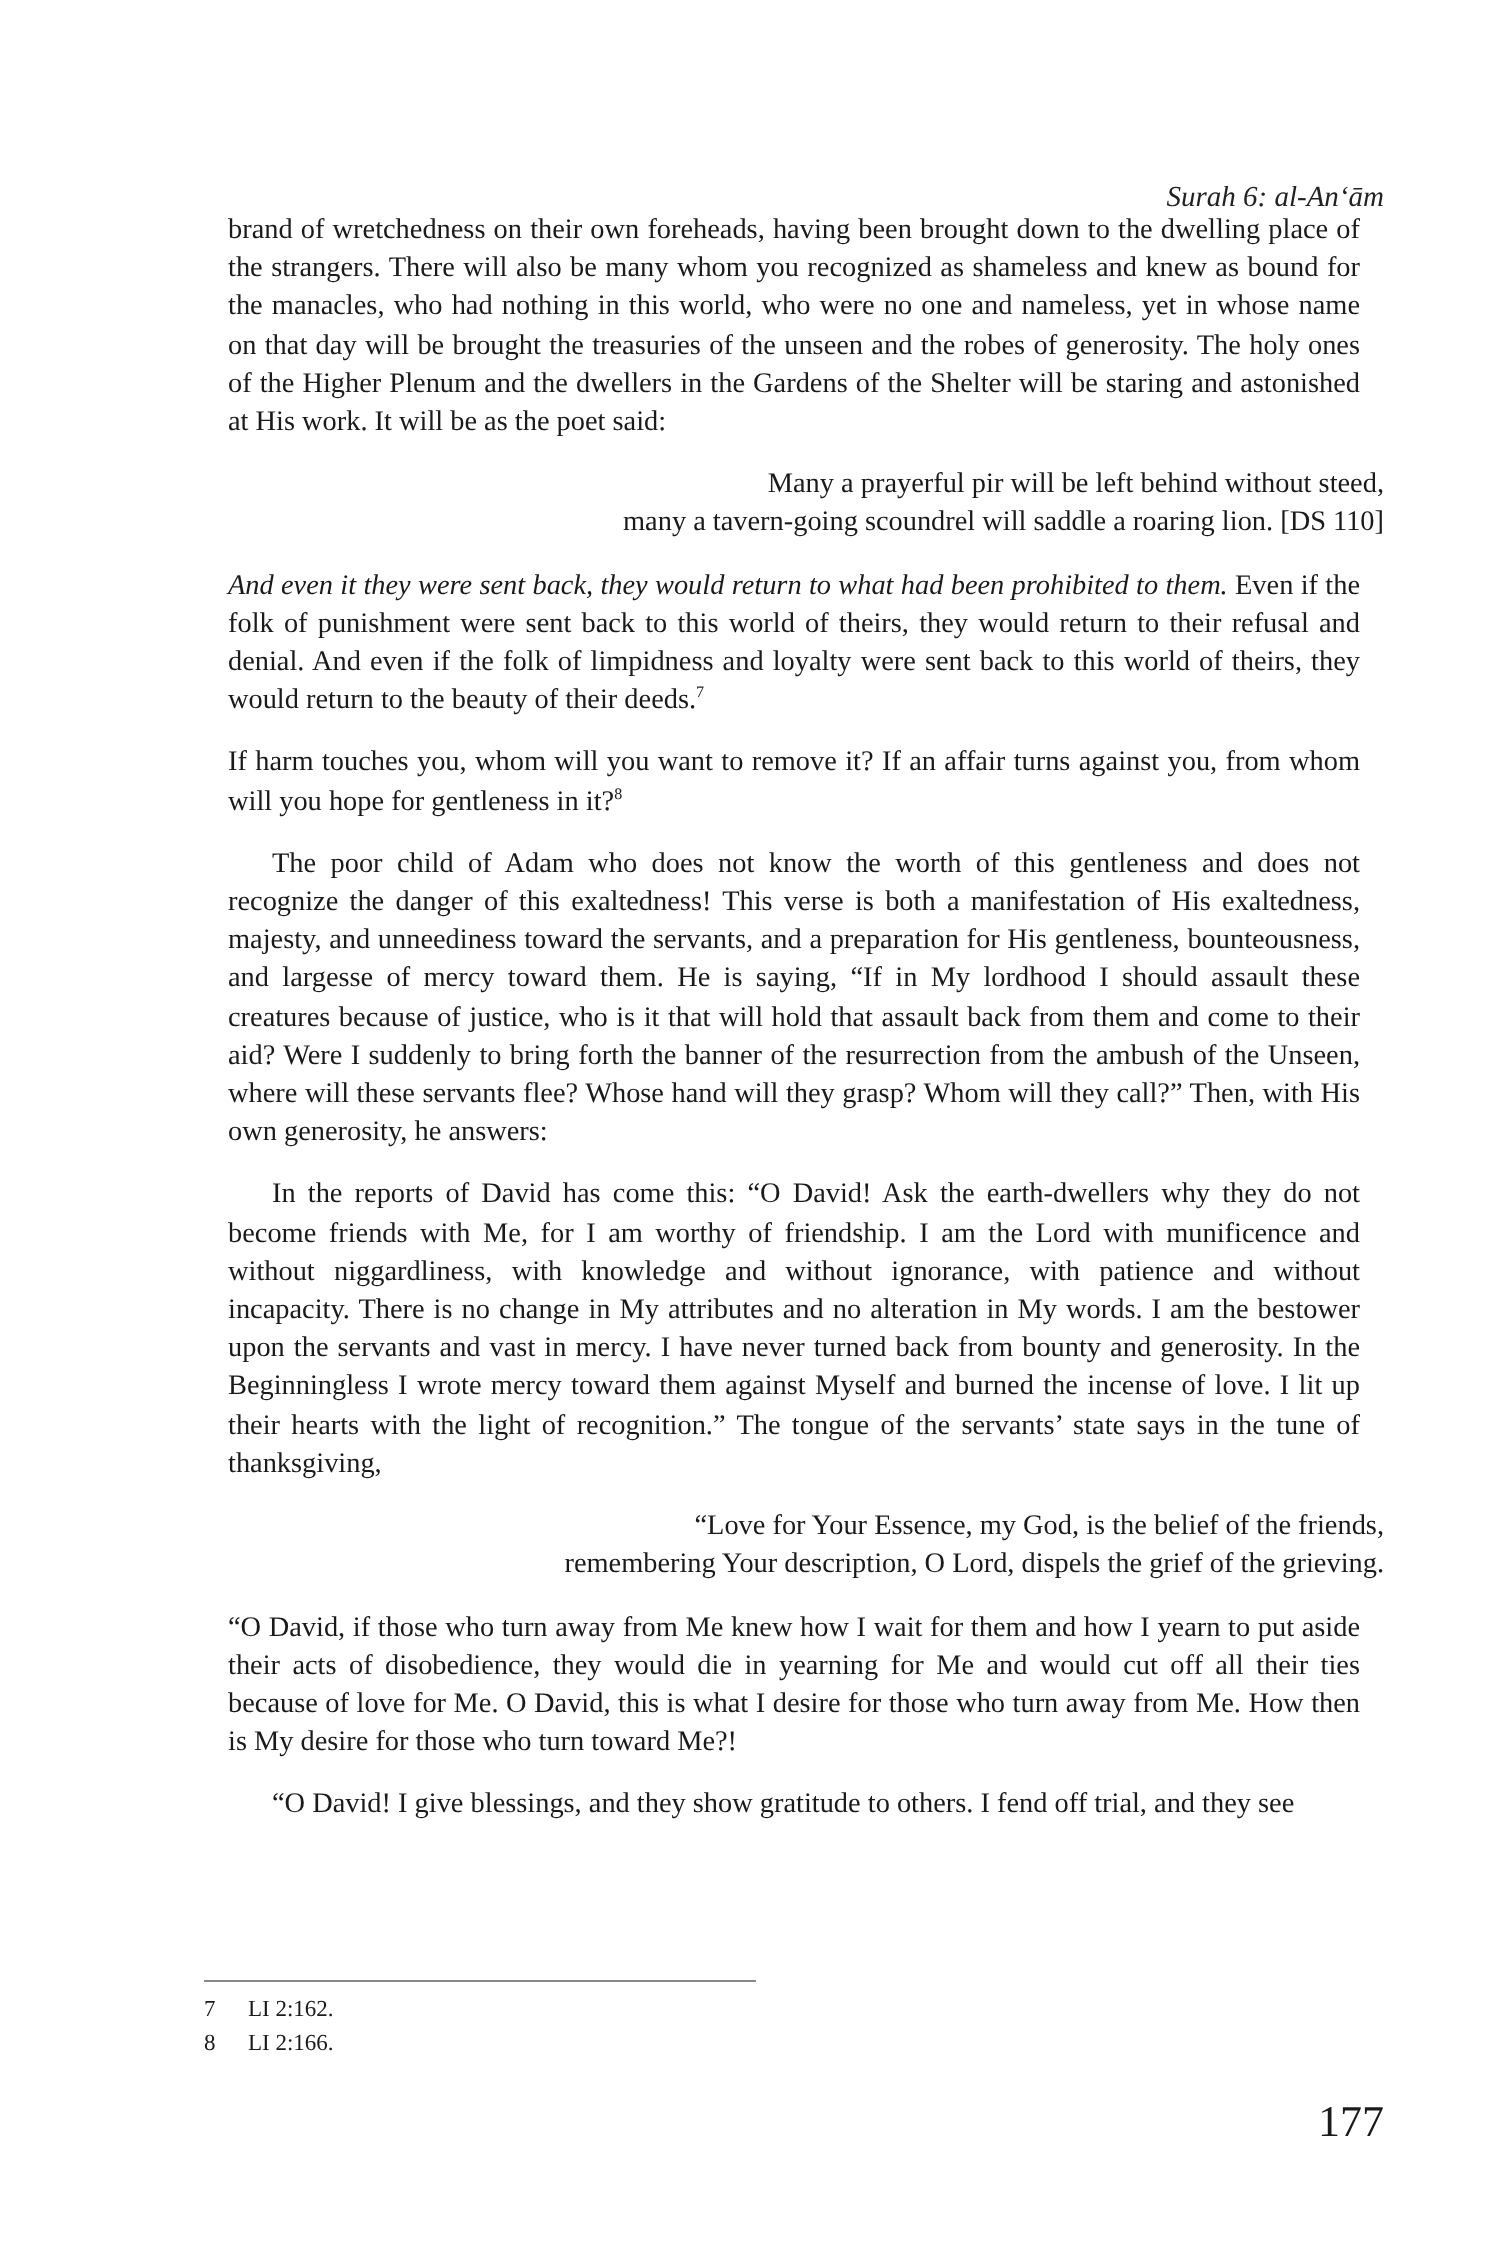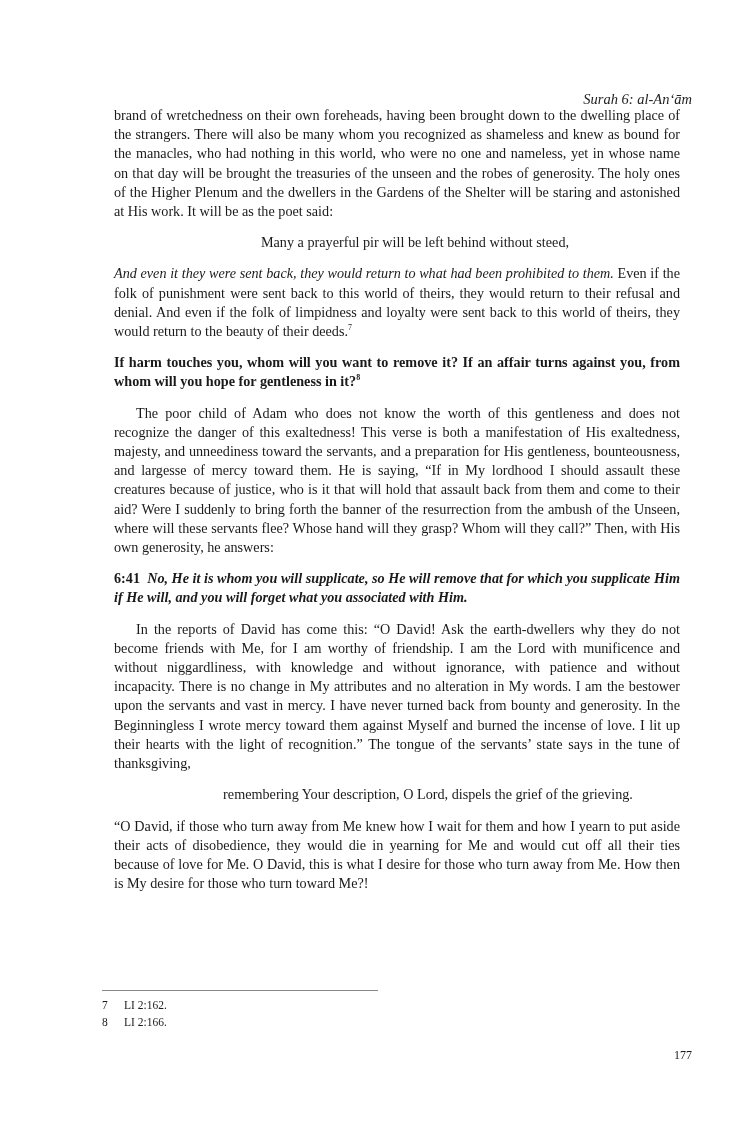--- a/index.html
+++ b/index.html
@@ -1,64 +1,66 @@
 <!DOCTYPE html>
 <html><head>
 <meta charset="utf-8">
 <style>
   html, body { margin: 0; padding: 0; background: #ffffff; }
   body { width: 750px; height: 1127px; position: relative; overflow: hidden;
          font-family: "Liberation Serif", "DejaVu Serif", serif; color: #1a1a1a; }
   .running-head { position: absolute; top: 56px; right: 58px; font-style: italic; font-size: 14.5px; color: #222; margin-top: 35px; }
   .body { position: absolute; left: 102px; width: 590px; top: 94px; font-size: 14.2px; line-height: 19.2px; text-align: justify; }
   .body p { margin: 12px; }
-  .gap { margin-top: 10px !important; font-weight: bold; }
+  .gap { margin-top: 10px !important; }
   .indent { text-indent: 22px; }
-  .verse-block { margin: 10px 0 10px 36px; text-align: center; }
+  .verse-block { margin: 10px 0 10px 36px; text-align: right; }
   .verse-block .l1 { display: block; }
   .verse-block .l2 { display: block; padding-left: 26px; }
   .quran { font-weight: bold; margin-top: 10px !important; }
   .quran .vnum { font-weight: bold; font-style: normal; }
   .quran .vtext { font-style: italic; }
   .it { font-style: italic; }
   sup { font-size: 8px; line-height: 0; vertical-align: super; }
   .footnote-rule { position: absolute; left: 102px; top: 990px; width: 276px; border-top: 1px solid #888; }
   .footnotes { position: absolute; left: 102px; top: 997px; font-size: 11.5px; line-height: 17px; }
   .fn { display: flex; }
   .fn .n { width: 22px; }
-  .folio { position: absolute; right: 58px; top: 1048px; font-size: 12px; }
+  .folio { position: absolute; right: 58px; top: 1048px; font-size: 22px; }
 </style>
 </head>
 <body>
 
 <div class="running-head">Surah 6: al-An‘ām</div>
 
 <div class="body">
   <p>brand of wretchedness on their own foreheads, having been brought down to the dwelling place of the strangers.  There will also be many whom you recognized as shameless and knew as bound for the manacles, who had nothing in this world, who were no one and nameless, yet in whose name on that day will be brought the treasuries of the unseen and the robes of generosity.  The holy ones of the Higher Plenum and the dwellers in the Gardens of the Shelter will be staring and astonished at His work. It will be as the poet said:</p>
 
   <div class="verse-block">
     <span class="l1">Many a prayerful pir will be left behind without steed,</span>
+    <span class="l2">many a tavern-going scoundrel will saddle a roaring lion. [DS 110]</span>
   </div>
 
   <p><span class="it">And even it they were sent back, they would return to what had been prohibited to them.</span><span>  Even if the folk of punishment were sent back to this world of theirs, they would return to their refusal and denial.  And even if the folk of limpidness and loyalty were sent back to this world of theirs, they would return to the beauty of their deeds.</span><sup>7</sup></p>
 
 
   <p class="gap"><span>If harm touches you, whom will you want to remove it?  If an affair turns against you, from whom will you hope for gentleness in it?</span><sup>8</sup></p>
 
   <p class="indent">The poor child of Adam who does not know the worth of this gentleness and does not recognize the danger of this exaltedness!  This verse is both a manifestation of His exaltedness, majesty, and unneediness toward the servants, and a preparation for His gentleness, bounteousness, and largesse of mercy toward them.  He is saying, “If in My lordhood I should assault these creatures because of justice, who is it that will hold that assault back from them and come to their aid?  Were I suddenly to bring forth the banner of the resurrection from the ambush of the Unseen, where will these servants flee?  Whose hand will they grasp?  Whom will they call?”  Then, with His own generosity, he answers:</p>
 
-  <p class="quran"><span class="vnum">6:41</span>&nbsp; <span class="vtext">No, He it is whom you will supplicate, so He will remove that for which you supplicate Him if He will, and you will forget what you associated with Him.</span></p>
 
   <p class="indent">In the reports of David has come this:  “O David!  Ask the earth-dwellers why they do not become friends with Me, for I am worthy of friendship.  I am the Lord with munificence and without niggardliness, with knowledge and without ignorance, with patience and without incapacity.  There is no change in My attributes and no alteration in My words.  I am the bestower upon the servants and vast in mercy.  I have never turned back from bounty and generosity.  In the Beginningless I wrote mercy toward them against Myself and burned the incense of love.  I lit up their hearts with the light of recognition.”  The tongue of the servants’ state says in the tune of thanksgiving,</p>
 
   <div class="verse-block">
+    <span class="l1">“Love for Your Essence, my God, is the belief of the friends,</span>
     <span class="l2">remembering Your description, O Lord, dispels the grief of the grieving.</span>
   </div>
 
   <p>“O David, if those who turn away from Me knew how I wait for them and how I yearn to put aside their acts of disobedience, they would die in yearning for Me and would cut off all their ties because of love for Me.  O David, this is what I desire for those who turn away from Me.  How then is My desire for those who turn toward Me?!</p>
+  <p class="indent">“O David!  I give blessings, and they show gratitude to others.  I fend off trial, and they see</p>
 </div>
 
 <div class="footnote-rule"></div>
 <div class="footnotes">
   <div class="fn">
     <span class="n">7</span>
     <span>LI 2:162.</span>
   </div>
   <div class="fn">
     <span class="n">8</span>

